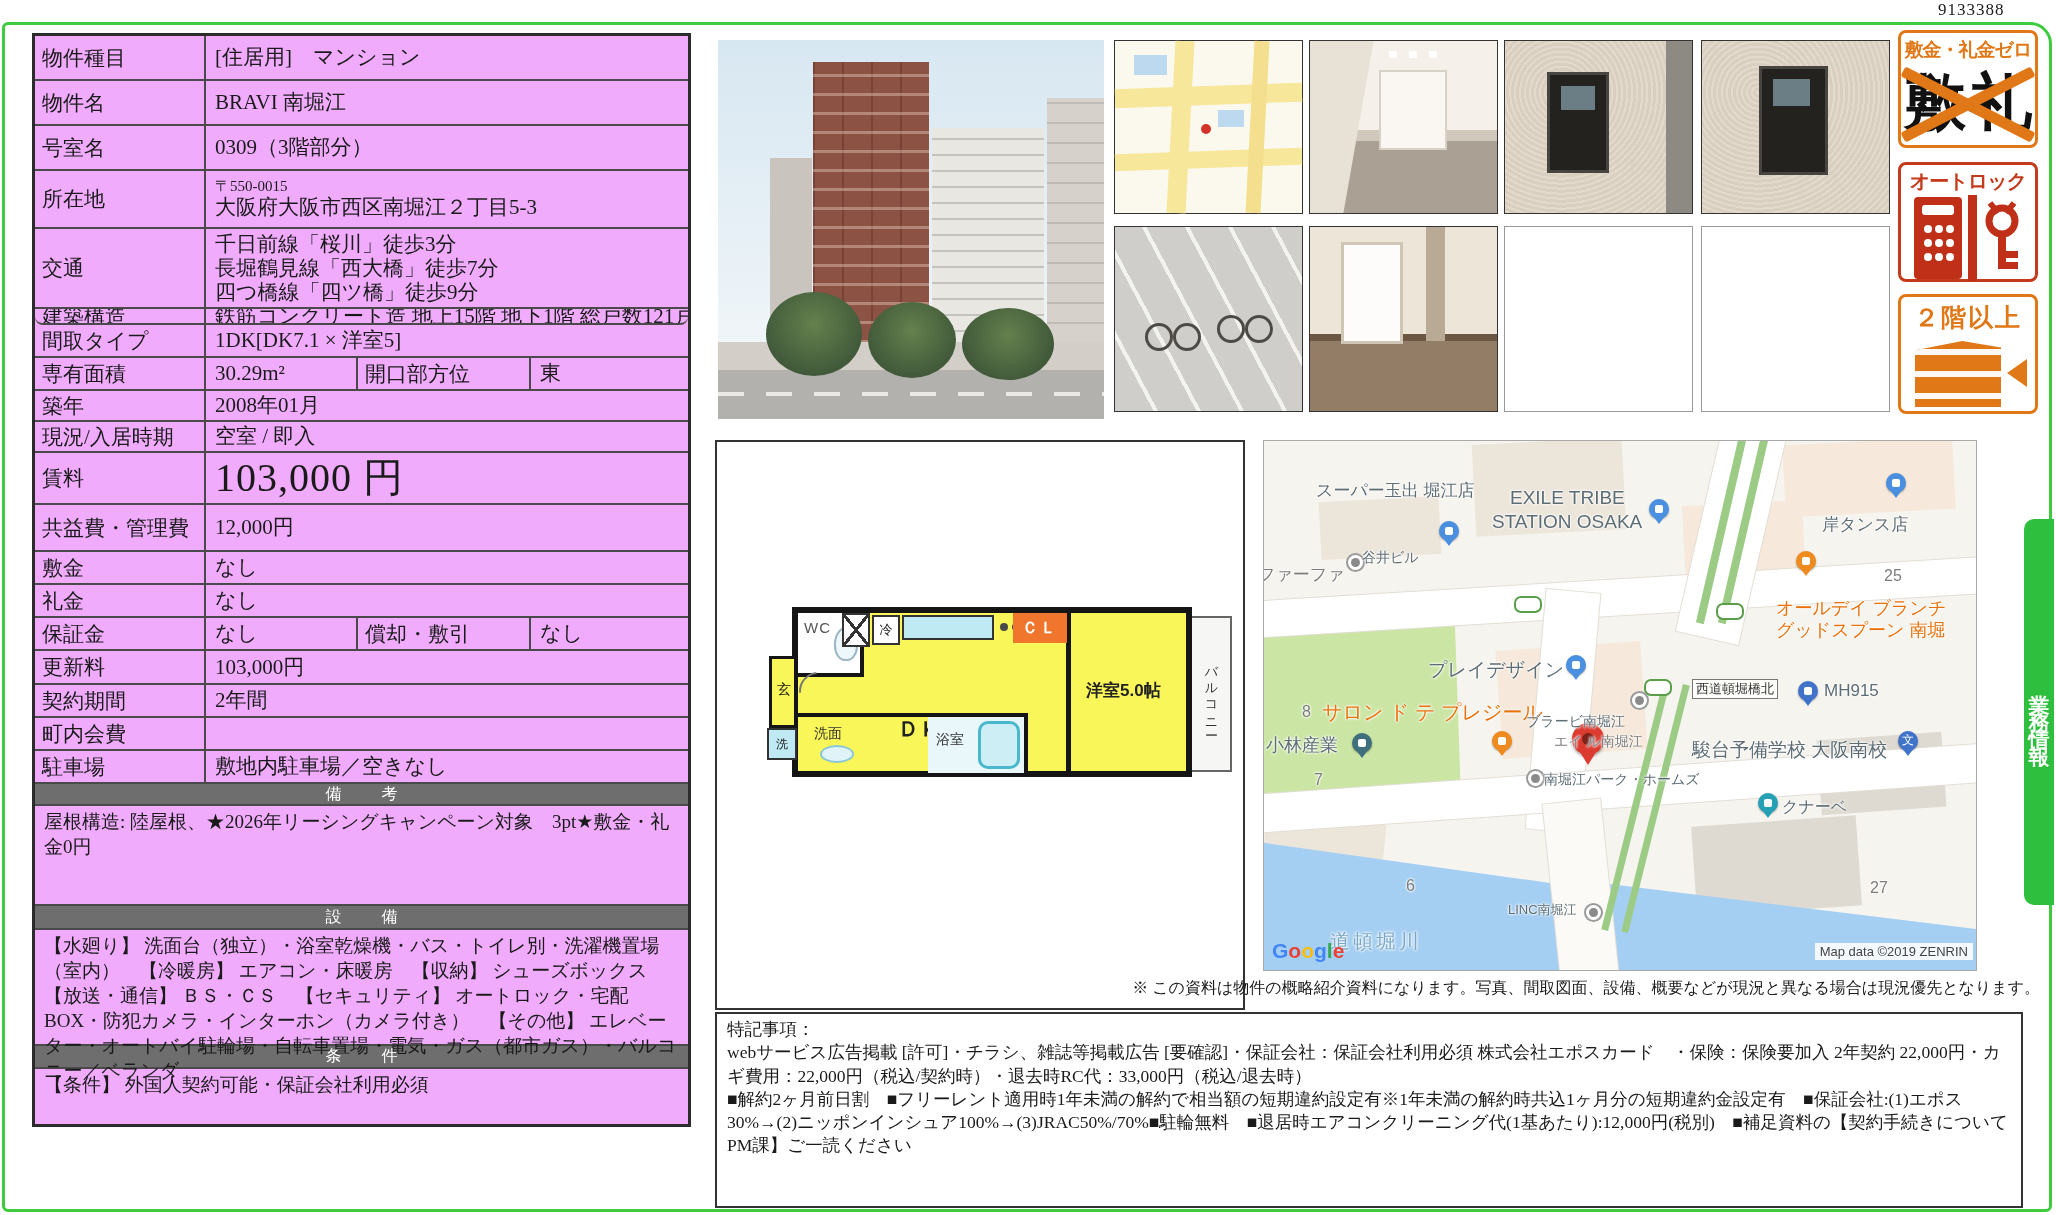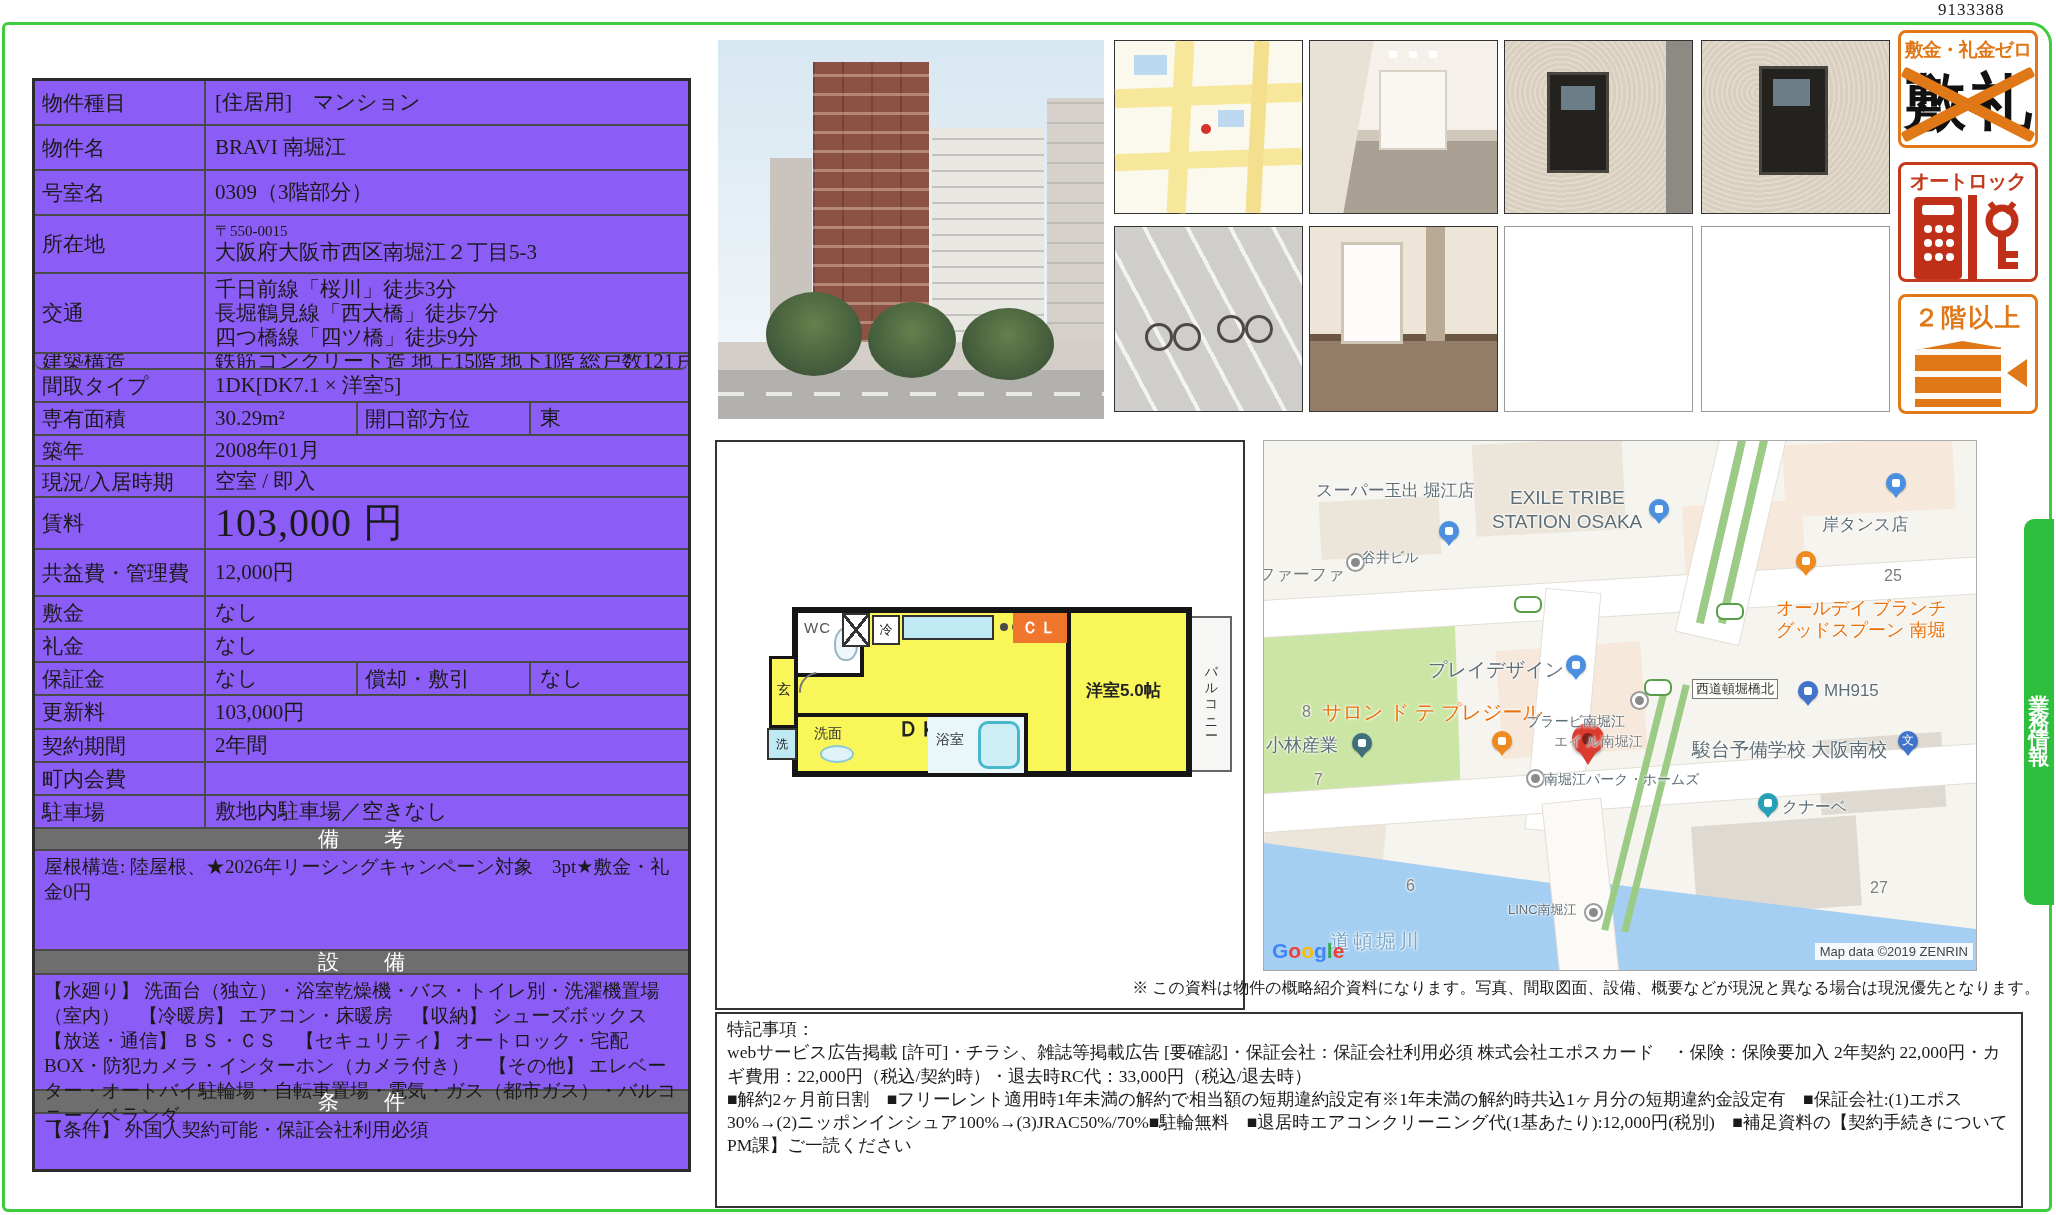--- a/index.html
+++ b/index.html
@@ -10,35 +10,35 @@
   
   .frame{position:absolute;left:2px;top:22px;right:4px;bottom:3px;border:3px solid #3ecb3e;
          border-radius:6px 22px 6px 6px;pointer-events:none;}
   .doc-number{position:absolute;top:0px;left:1938px;width:112px;font-size:17px;letter-spacing:1px;}
   .side-tab{position:absolute;left:2024px;top:519px;width:30px;height:386px;background:#2fbf3f;
             border-radius:10px 0 0 10px;display:flex;align-items:center;justify-content:center;}
   .side-tab span{writing-mode:vertical-rl;text-orientation:upright;color:#fff;font-weight:bold;
             font-family:"Liberation Sans","DejaVu Sans",sans-serif;font-size:21px;letter-spacing:17px;}
 
   
-  .ptable{position:absolute;left:32px;top:33px;width:659px;border:3px solid #2b2b2b;box-sizing:border-box;background:#8b5cf6;margin-top:45px;}
+  .ptable{position:absolute;left:32px;top:33px;width:659px;border:3px solid #2b2b2b;box-sizing:border-box;background:#f0abfc;}
   .trow{display:flex;border-bottom:2px solid #4a4a4a;box-sizing:border-box;align-items:stretch;}
   .trow:last-child{border-bottom:none;}
   .tcell{box-sizing:border-box;}
   .tlabel{width:171px;flex:none;border-right:2px solid #4a4a4a;padding:2px 7px;font-size:21px;
           display:flex;align-items:center;white-space:nowrap;overflow:hidden;}
   .tvalue{flex:1;padding:2px 9px;font-size:21px;display:flex;flex-direction:column;justify-content:center;
           white-space:nowrap;overflow:hidden;line-height:1.15;}
   .small{font-size:15px;line-height:1.05;}
   .split .v1{flex:none;width:152px;border-right:2px solid #4a4a4a;}
   .tlabel2{flex:none;width:173px;border-right:2px solid #4a4a4a;padding:2px 7px;font-size:21px;
            display:flex;align-items:center;}
   .split .v2{flex:1;}
   .band{background:#6e6e6e;color:#fff;display:flex;justify-content:center;align-items:center;
-        font-size:21px;letter-spacing:12px;padding-left:12px;}
+        font-size:16px;letter-spacing:12px;padding-left:12px;}
   .ttext{padding:3px 9px;font-size:19px;line-height:1.32;white-space:normal;width:100%;}
   .big .tvalue{font-size:40px;letter-spacing:1px;}
 
   
   .photo{position:absolute;overflow:hidden;}
   .bordered{border:1px solid #333;}
   .ph-building{left:718px;top:40px;width:386px;height:379px;background:linear-gradient(#d7e7f1,#eef4f8 75%);}
   .ph-building>div{position:absolute;}
   .b-left{left:52px;top:118px;width:42px;height:205px;background:#c9c4bd;}
   .b-main{left:95px;top:22px;width:116px;height:300px;background:

